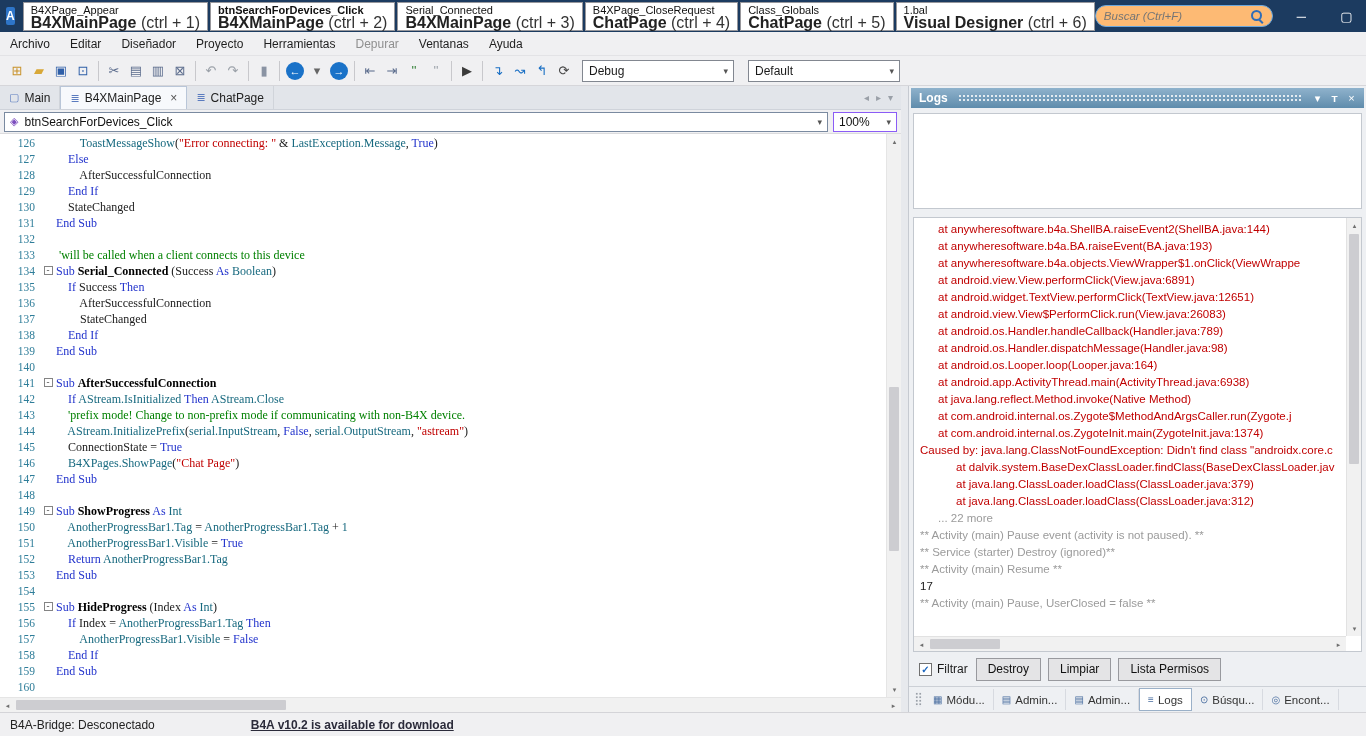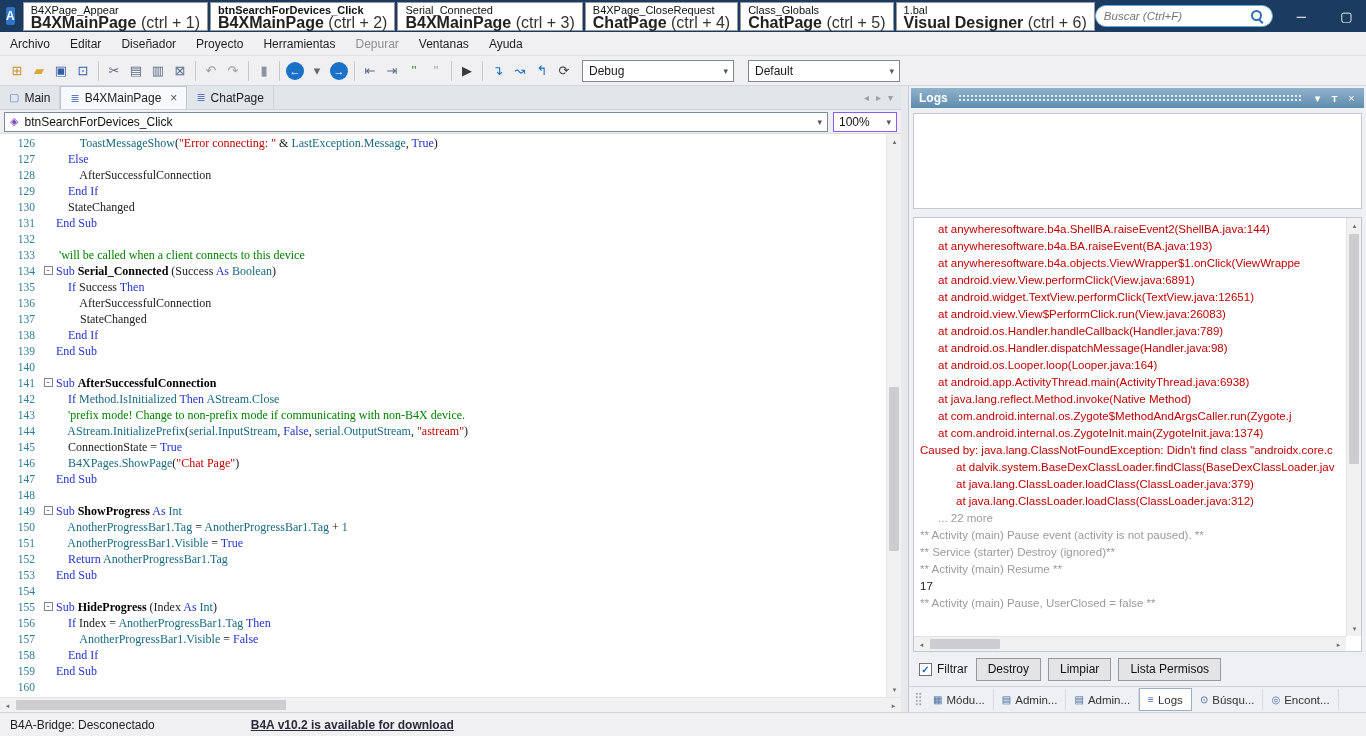--- a/index.html
+++ b/index.html
@@ -10,21 +10,21 @@
   .titlebar{height:32px;background:#1c3b60;display:flex;align-items:center;padding-left:6px;flex:0 0 auto}
   .app-icon{width:18px;height:18px;background:#2e75c8;color:#fff;border-radius:2px;font-weight:bold;font-size:12px;display:flex;align-items:center;justify-content:center}
   .tb-title{color:#fff;font-size:13px;margin-left:8px;width:232px;white-space:nowrap;overflow:hidden}
   .quick-tabs{display:flex;align-items:center;gap:2px;height:32px}
   .qtab{background:#fff;border:1px solid #97979c;height:29px;padding:1px 7px;display:flex;flex-direction:column;justify-content:center;cursor:default}
   .qtab-l1{font-size:11px;color:#111;line-height:13px;white-space:nowrap}
   .qtab.active .qtab-l1{font-weight:bold}
   .qtab-l2{font-size:16px;color:#222;line-height:12px;white-space:nowrap}
   .qtab-mod{font-weight:bold}
   .qtab-sc{color:#333}
-  .search-box{width:178px;height:22px;background:#ffffff;border:1px solid #6aa7dd;border-radius:11px;display:flex;align-items:center;padding:0 8px;margin-left:auto;margin-right:6px}
+  .search-box{width:178px;height:22px;background:#fdba74;border:1px solid #6aa7dd;border-radius:11px;display:flex;align-items:center;padding:0 8px;margin-left:auto;margin-right:6px}
   .search-box input{border:none;outline:none;flex:1;font-size:11.5px;font-style:italic;color:#555;background:transparent;font-family:inherit;min-width:0}
   .mag{width:14px;height:14px;position:relative;flex:0 0 auto}
   .mag::before{content:"";position:absolute;left:1px;top:1px;width:7px;height:7px;border:2px solid #2e6db8;border-radius:50%}
   .mag::after{content:"";position:absolute;left:10px;top:10px;width:5px;height:2px;background:#2e6db8;transform:rotate(45deg);transform-origin:0 0}
   .win-controls{display:flex;height:32px}
   .win-btn{width:45px;display:flex;align-items:center;justify-content:center;color:#fff;font-size:13px;cursor:default}
 
   
   .menubar{height:24px;background:#f0f0f2;display:flex;align-items:flex-start;border-bottom:1px solid #e3e3e6;flex:0 0 auto}
   .menu-item{font-size:12px;color:#1e1e1e;padding:0 10px;line-height:24px;cursor:default}
@@ -248,21 +248,21 @@
             <div class="code-row"><span class="gutter">132</span><span class="fold"></span><span class="code-text"></span></div>
             <div class="code-row"><span class="gutter">133</span><span class="fold"></span><span class="code-text"><span class="tk-c"> 'will be called when a client connects to this device</span></span></div>
             <div class="code-row"><span class="gutter">134</span><span class="fold"><span class="fold-box">-</span></span><span class="code-text"><span class="tk-k">Sub </span><span class="tk-b">Serial_Connected</span><span class="tk-p"> (</span><span class="tk-p">Success</span><span class="tk-k"> As </span><span class="tk-t">Boolean</span><span class="tk-p">)</span></span></div>
             <div class="code-row"><span class="gutter">135</span><span class="fold"></span><span class="code-text"><span class="tk-p">    </span><span class="tk-k">If </span><span class="tk-p">Success</span><span class="tk-k"> Then</span></span></div>
             <div class="code-row"><span class="gutter">136</span><span class="fold"></span><span class="code-text"><span class="tk-p">        </span><span class="tk-p">AfterSuccessfulConnection</span></span></div>
             <div class="code-row"><span class="gutter">137</span><span class="fold"></span><span class="code-text"><span class="tk-p">        </span><span class="tk-p">StateChanged</span></span></div>
             <div class="code-row"><span class="gutter">138</span><span class="fold"></span><span class="code-text"><span class="tk-p">    </span><span class="tk-k">End If</span></span></div>
             <div class="code-row"><span class="gutter">139</span><span class="fold"></span><span class="code-text"><span class="tk-k">End Sub</span></span></div>
             <div class="code-row"><span class="gutter">140</span><span class="fold"></span><span class="code-text"></span></div>
             <div class="code-row"><span class="gutter">141</span><span class="fold"><span class="fold-box">-</span></span><span class="code-text"><span class="tk-k">Sub </span><span class="tk-b">AfterSuccessfulConnection</span></span></div>
-            <div class="code-row"><span class="gutter">142</span><span class="fold"></span><span class="code-text"><span class="tk-p">    </span><span class="tk-k">If </span><span class="tk-t">Method.IsInitialized</span><span class="tk-k"> Then </span><span class="tk-t">AStream.Close</span></span></div>
+            <div class="code-row"><span class="gutter">142</span><span class="fold"></span><span class="code-text"><span class="tk-p">    </span><span class="tk-k">If </span><span class="tk-t">AStream.IsInitialized</span><span class="tk-k"> Then </span><span class="tk-t">AStream.Close</span></span></div>
             <div class="code-row"><span class="gutter">143</span><span class="fold"></span><span class="code-text"><span class="tk-p">    </span><span class="tk-c">'prefix mode! Change to non-prefix mode if communicating with non-B4X device.</span></span></div>
             <div class="code-row"><span class="gutter">144</span><span class="fold"></span><span class="code-text"><span class="tk-p">    </span><span class="tk-t">AStream.InitializePrefix</span><span class="tk-p">(</span><span class="tk-t">serial.InputStream</span><span class="tk-p">, </span><span class="tk-k">False</span><span class="tk-p">, </span><span class="tk-t">serial.OutputStream</span><span class="tk-p">, </span><span class="tk-s">"astream"</span><span class="tk-p">)</span></span></div>
             <div class="code-row"><span class="gutter">145</span><span class="fold"></span><span class="code-text"><span class="tk-p">    </span><span class="tk-p">ConnectionState = </span><span class="tk-k">True</span></span></div>
             <div class="code-row"><span class="gutter">146</span><span class="fold"></span><span class="code-text"><span class="tk-p">    </span><span class="tk-t">B4XPages.ShowPage</span><span class="tk-p">(</span><span class="tk-s">"Chat Page"</span><span class="tk-p">)</span></span></div>
             <div class="code-row"><span class="gutter">147</span><span class="fold"></span><span class="code-text"><span class="tk-k">End Sub</span></span></div>
             <div class="code-row"><span class="gutter">148</span><span class="fold"></span><span class="code-text"></span></div>
             <div class="code-row"><span class="gutter">149</span><span class="fold"><span class="fold-box">-</span></span><span class="code-text"><span class="tk-k">Sub </span><span class="tk-b">ShowProgress</span><span class="tk-k"> As </span><span class="tk-t">Int</span></span></div>
             <div class="code-row"><span class="gutter">150</span><span class="fold"></span><span class="code-text"><span class="tk-p">    </span><span class="tk-t">AnotherProgressBar1.Tag</span><span class="tk-p"> = </span><span class="tk-t">AnotherProgressBar1.Tag</span><span class="tk-p"> + </span><span class="tk-d">1</span></span></div>
             <div class="code-row"><span class="gutter">151</span><span class="fold"></span><span class="code-text"><span class="tk-p">    </span><span class="tk-t">AnotherProgressBar1.Visible</span><span class="tk-p"> = </span><span class="tk-k">True</span></span></div>
             <div class="code-row"><span class="gutter">152</span><span class="fold"></span><span class="code-text"><span class="tk-p">    </span><span class="tk-k">Return </span><span class="tk-t">AnotherProgressBar1.Tag</span></span></div>

